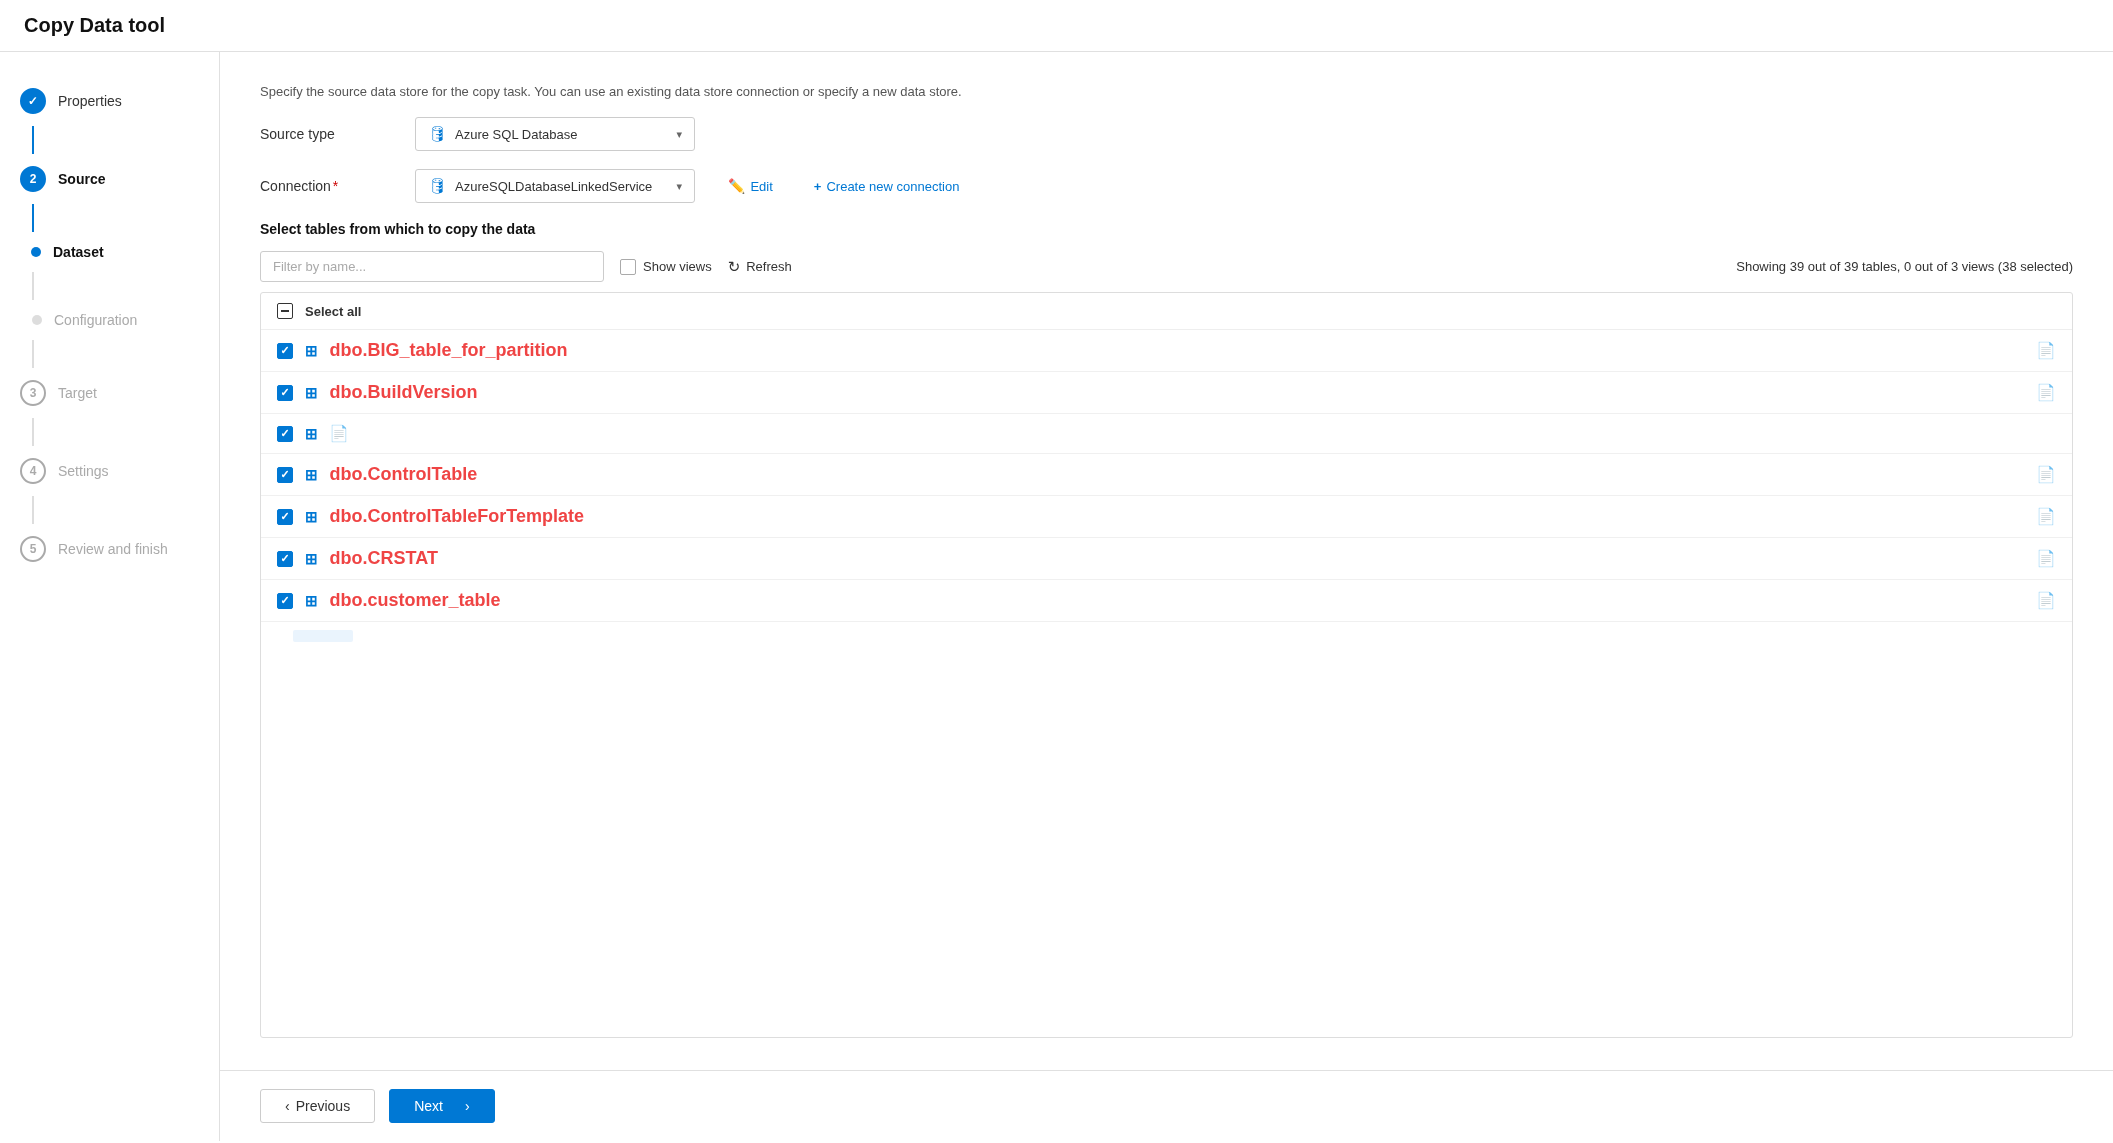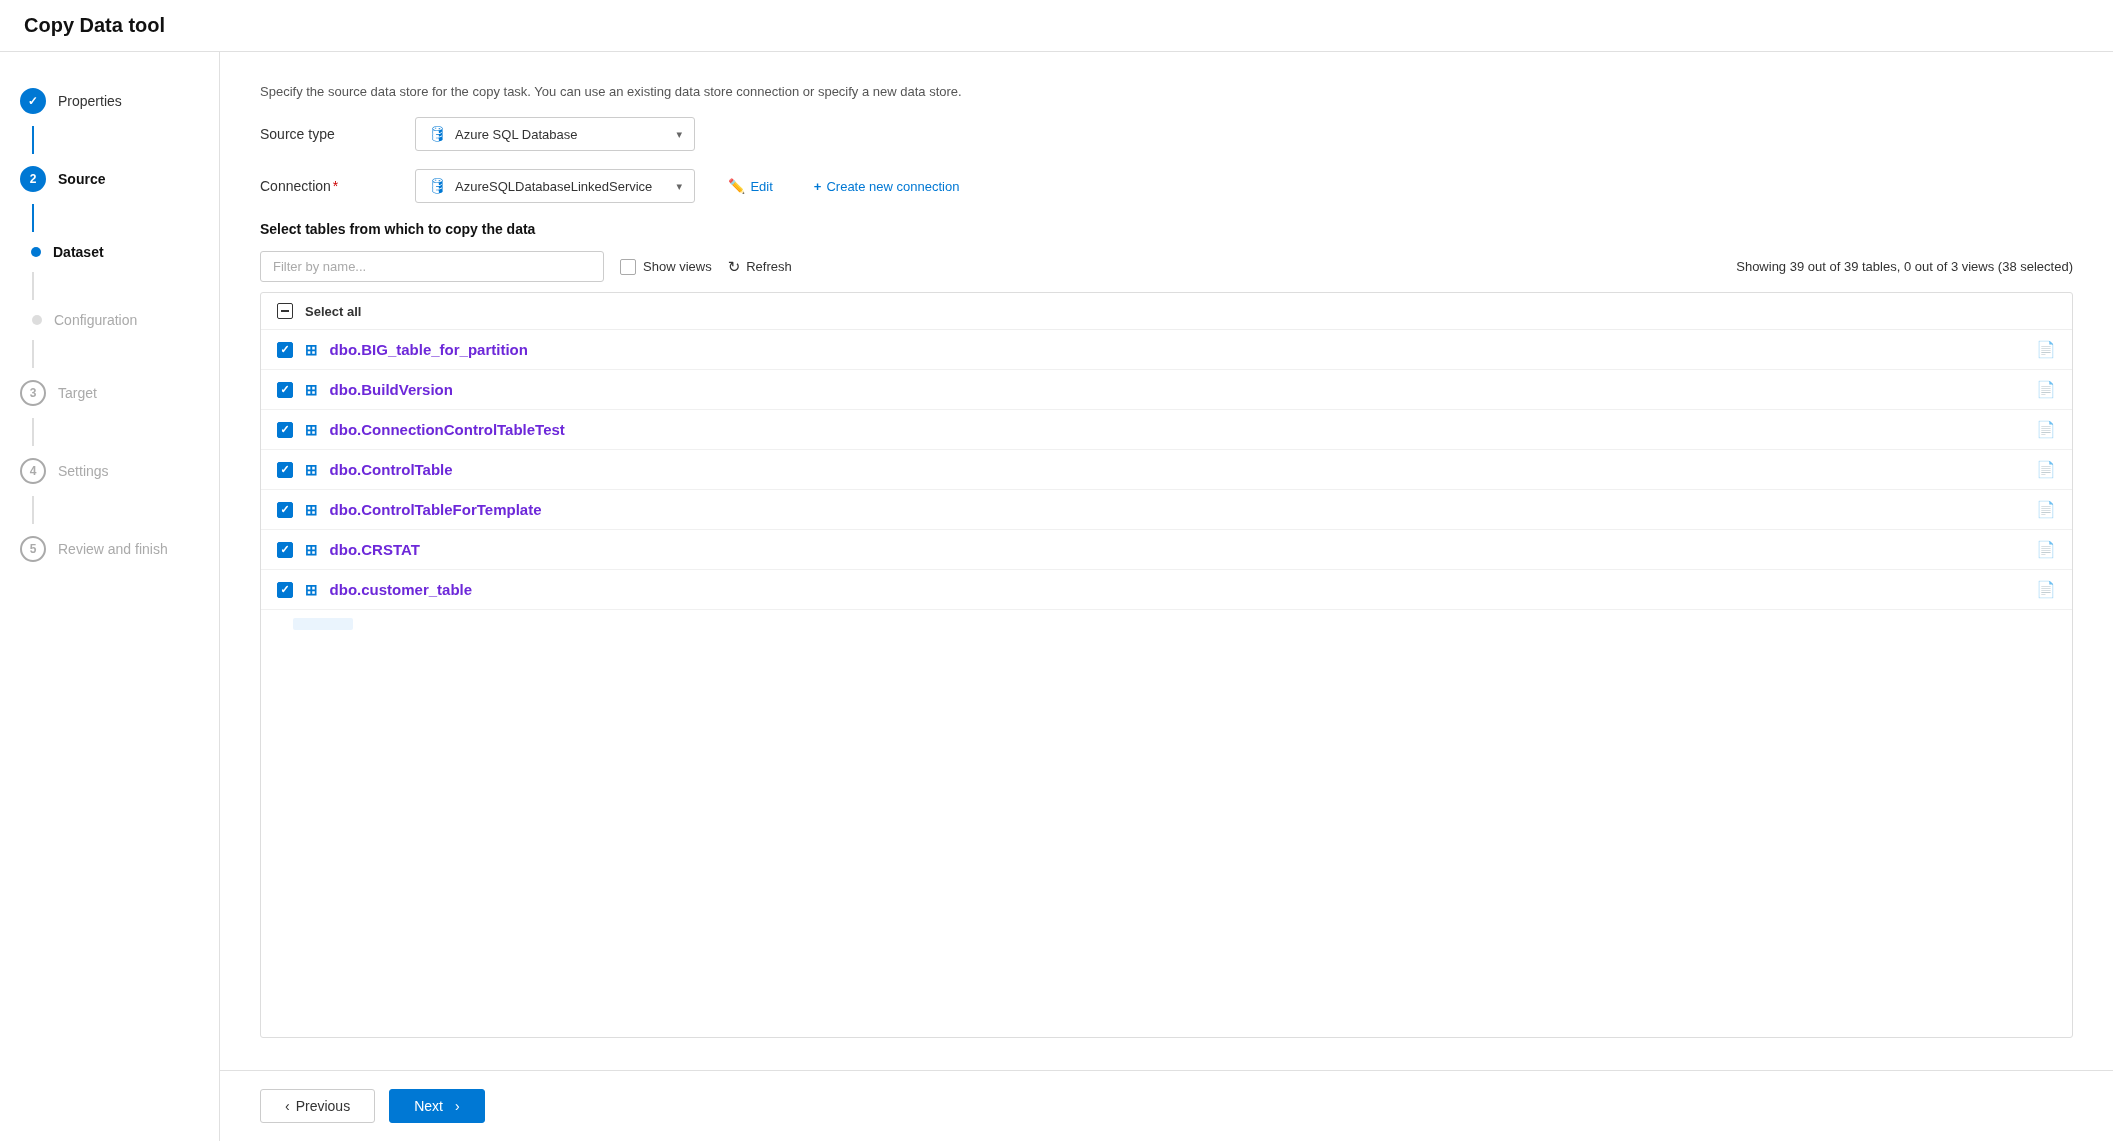--- a/index.html
+++ b/index.html
@@ -294,22 +294,22 @@
       color: #fff;
       font-size: 11px;
     }
 
     .table-grid-icon {
       color: #0078d4;
       font-size: 15px;
     }
 
     .table-name {
-      font-size: 15px;
-      color: #6d28d9;
+      font-size: 18px;
+      color: #ef4444;
       flex: 1;
     }
 
     .table-action-icon {
       color: #0078d4;
       font-size: 16px;
       cursor: pointer;
     }
 
     .truncated-row {
@@ -344,21 +344,21 @@
     .btn-next {
       padding: 8px 24px;
       border: 1px solid #0078d4;
       border-radius: 3px;
       background: #0078d4;
       font-size: 14px;
       cursor: pointer;
       color: #fff;
       display: flex;
       align-items: center;
-      gap: 12px;
+      gap: 22px;
     }
   </style>
 </head>
 <body>
 
 <div class="app-title">Copy Data tool</div>
 
 <div class="main-layout">
 
   <div class="sidebar">
@@ -477,21 +477,20 @@
         <div class="table-row-item">
           <div class="checkbox-checked">✓</div>
           <span class="table-grid-icon">⊞</span>
           <span class="table-name">dbo.BuildVersion</span>
           <span class="table-action-icon">📄</span>
         </div>
 
         <div class="table-row-item">
           <div class="checkbox-checked">✓</div>
           <span class="table-grid-icon">⊞</span>
-          <span class="table-name">dbo.ConnectionControlTableTest</span>
           <span class="table-action-icon">📄</span>
         </div>
 
         <div class="table-row-item">
           <div class="checkbox-checked">✓</div>
           <span class="table-grid-icon">⊞</span>
           <span class="table-name">dbo.ControlTable</span>
           <span class="table-action-icon">📄</span>
         </div>
 

